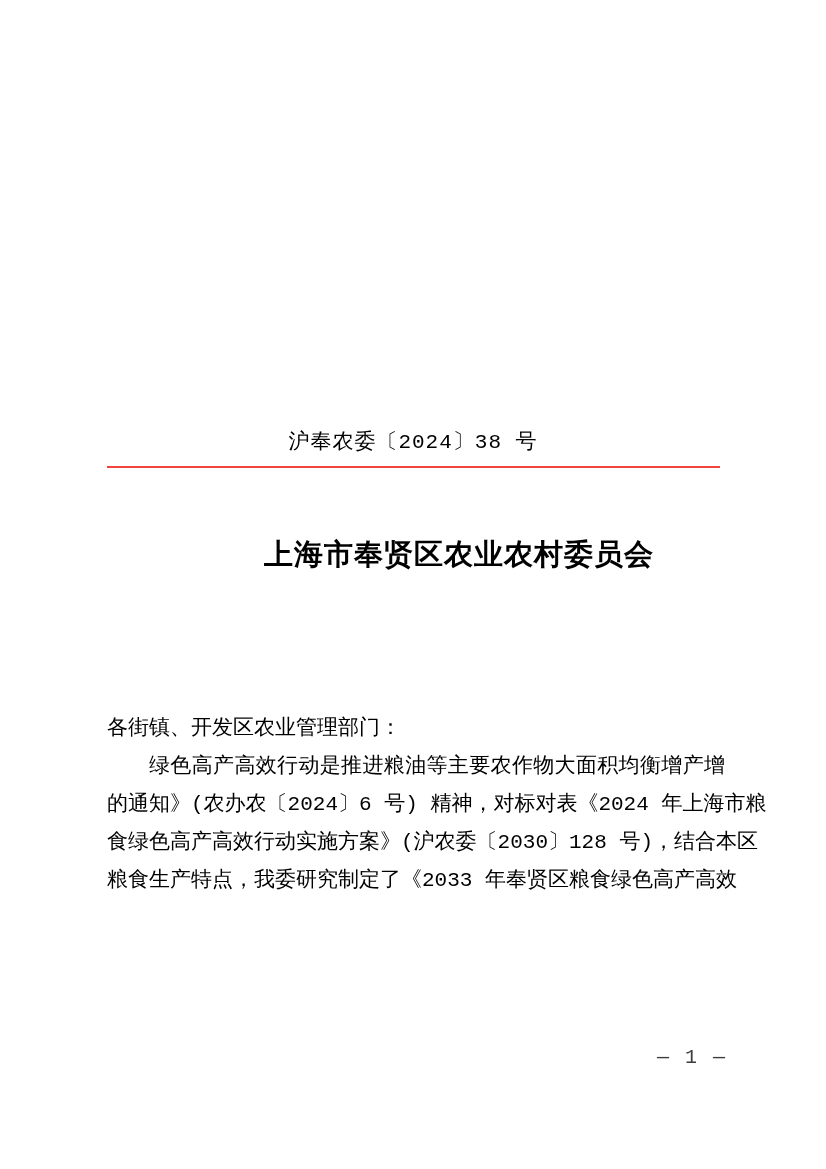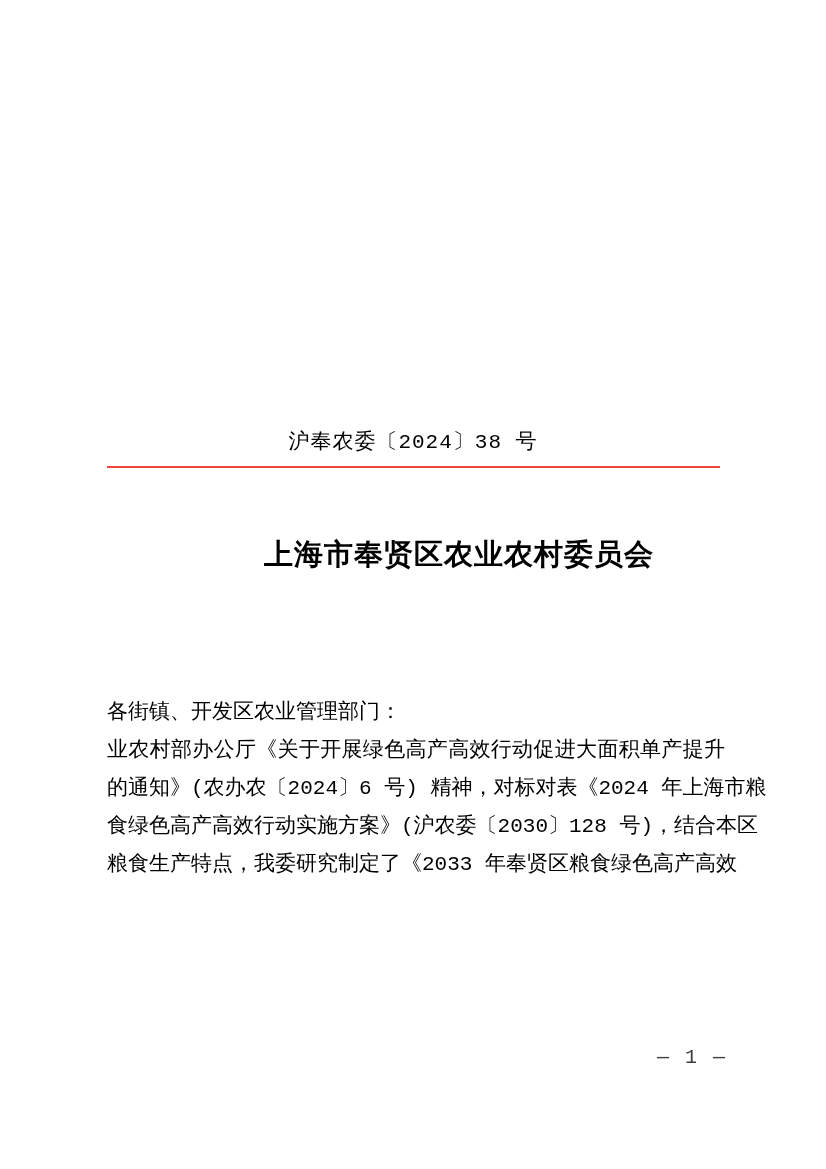--- a/index.html
+++ b/index.html
@@ -64,20 +64,21 @@
   .body-line {
     display: block;
     height: 38px;
     white-space: nowrap;
     text-align: justify;
     text-align-last: justify;
   }
   .body-line.align-left {
     text-align: center;
     text-align-last: left;
+    margin-top: 16px;
   }
   .body-line.indent-2em {
     text-indent: 2em;
   }
   .page-footer {
     position: absolute;
     top: 1046px;
     right: 99px;
     font-size: 20px;
     line-height: 24px;
@@ -93,21 +94,21 @@
   <div class="doc-number" data-bind="document.doc_number">沪奉农委〔2024〕38 号</div>
 
   <div class="red-rule" data-bind-style="background-color:document.colors.rule_red" style="background-color: rgb(240, 68, 60);"></div>
 
   <h1 class="doc-title">
     <span class="title-line" data-bind="document.title_lines.0">上海市奉贤区农业农村委员会</span>
   </h1>
 
   <div class="doc-body">
     <div class="body-line align-left" data-bind="document.body_lines.0">各街镇、开发区农业管理部门：</div>
-    <div class="body-line" data-bind="document.body_lines.3">业农村部办公厅《关于开展绿色高产高效行动促进大面积单产提升</div>
+    <div class="body-line indent-2em" data-bind="document.body_lines.1">绿色高产高效行动是推进粮油等主要农作物大面积均衡增产增</div>
     <div class="body-line" data-bind="document.body_lines.4">的通知》(农办农〔2024〕6 号) 精神，对标对表《2024 年上海市粮</div>
     <div class="body-line" data-bind="document.body_lines.5">食绿色高产高效行动实施方案》(沪农委〔2030〕128 号)，结合本区</div>
     <div class="body-line" data-bind="document.body_lines.6">粮食生产特点，我委研究制定了《2033 年奉贤区粮食绿色高产高效</div>
   </div>
 
   <div class="page-footer" data-bind="document.footer_page_number">— 1 —</div>
 
 </div>
 
 </body></html>

